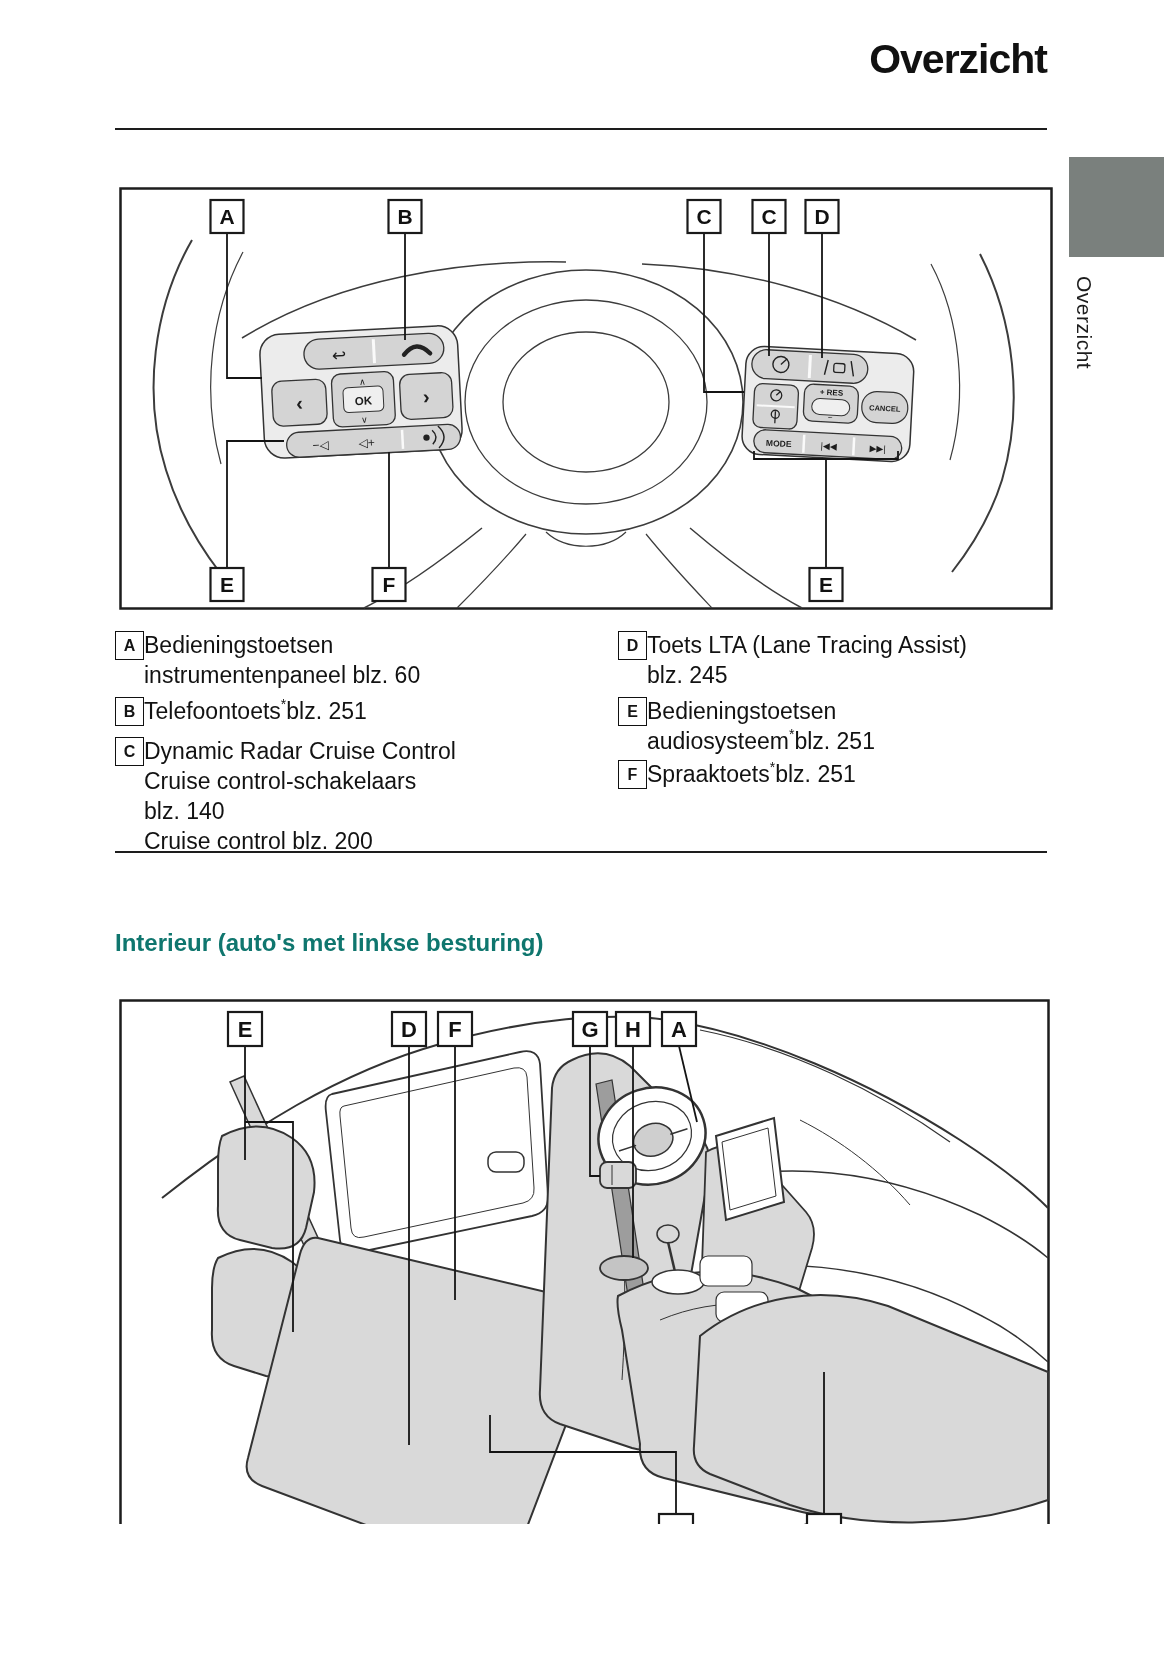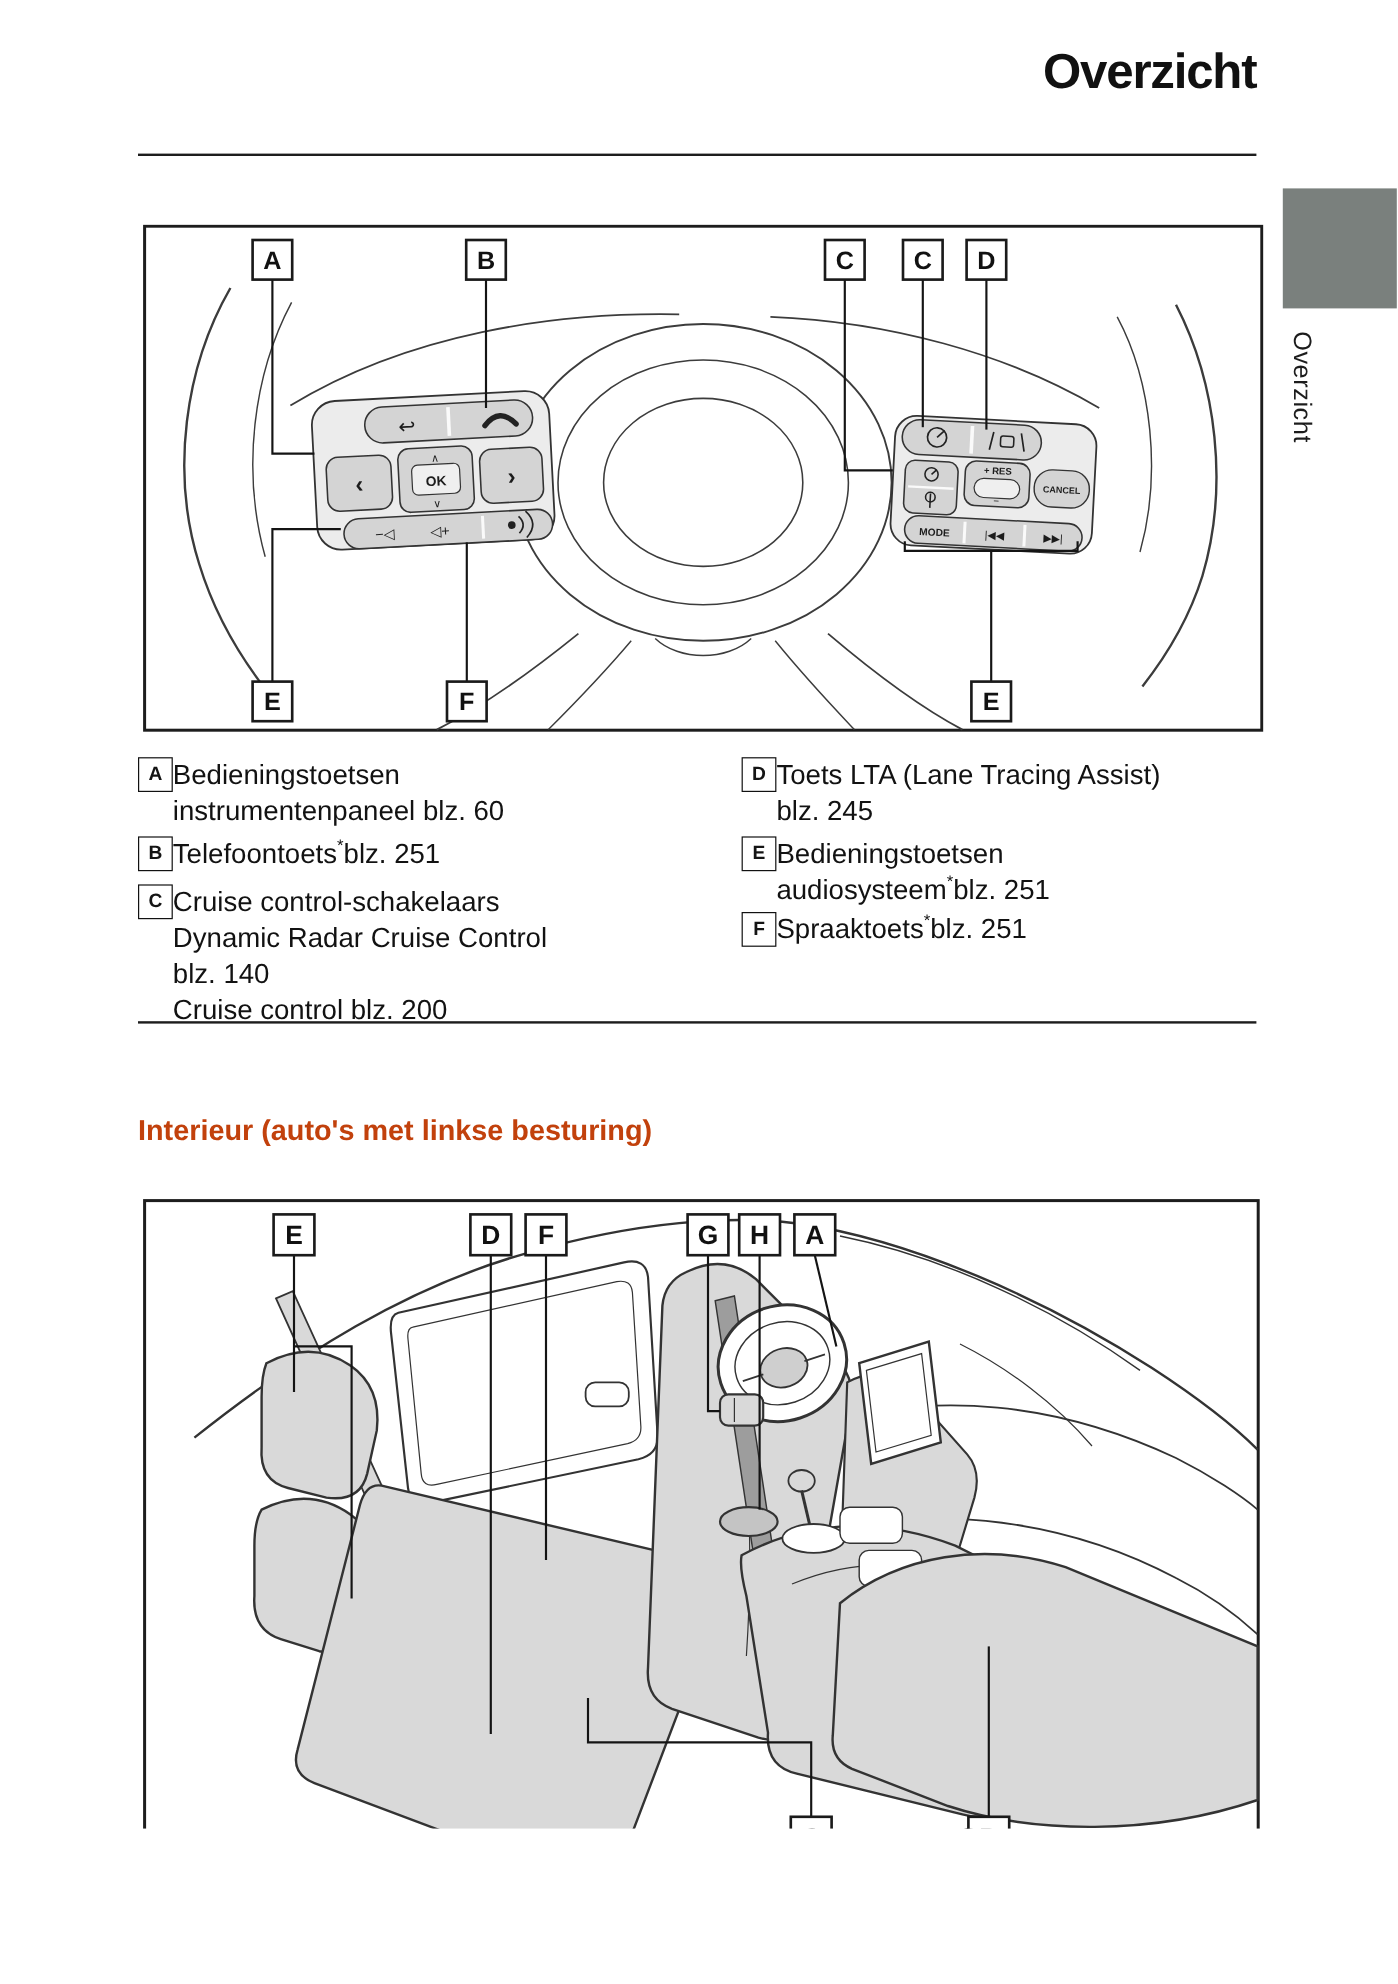--- a/index.html
+++ b/index.html
@@ -19,21 +19,21 @@
   svg text{font-family:"Liberation Sans", sans-serif;}
 
   .legend-row{position:absolute;display:flex;align-items:flex-start;}
   .legend-marker{width:27px;height:27px;border:1.7px solid #111;display:flex;align-items:center;justify-content:center;
     font-size:16px;font-weight:700;flex:0 0 auto;margin-top:1px;background:#fff;}
   .legend-lines{margin-left:0;font-size:23px;line-height:30px;color:#121212;}
   .legend-lines sup{font-size:14px;line-height:0;position:relative;top:-1px;}
 
   .footnote{position:absolute;left:115px;top:886px;font-size:23px;color:#121212;}
   .footnote sup{font-size:14px;}
-  .section-heading{position:absolute;left:115px;top:929px;font-size:24px;font-weight:700;color:#c2410c;}
+  .section-heading{position:absolute;left:115px;top:929px;font-size:24px;font-weight:700;color:#0f766e;}
   .page-number{position:absolute;right:117px;top:1598px;font-size:22px;font-weight:400;color:#7f1d1d;}
 </style>
 </head>
 <body>
 
 <div id="page">
 
   <div class="page-title">Overzicht</div>
   <div class="rule rule1"></div>
 
@@ -182,22 +182,22 @@
       </div>
       <div class="legend-row" style="left: 115px; top: 696px;">
         <div class="legend-marker">B</div>
         <div class="legend-lines">
           <div>Telefoontoets<sup>*</sup>blz. 251</div>
         </div>
       </div>
       <div class="legend-row" style="left: 115px; top: 736px;">
         <div class="legend-marker">C</div>
         <div class="legend-lines">
+          <div>Dynamic Radar Cruise Control</div>
           <div>Cruise control-schakelaars</div>
-          <div>Dynamic Radar Cruise Control</div>
           <div>blz. 140</div>
           <div>Cruise control blz. 200</div>
         </div>
       </div>
     </div>
   <div id="legend-right">
       <div class="legend-row" style="left: 618px; top: 630px;">
         <div class="legend-marker">D</div>
         <div class="legend-lines">
           <div>Toets LTA (Lane Tracing Assist)</div>

